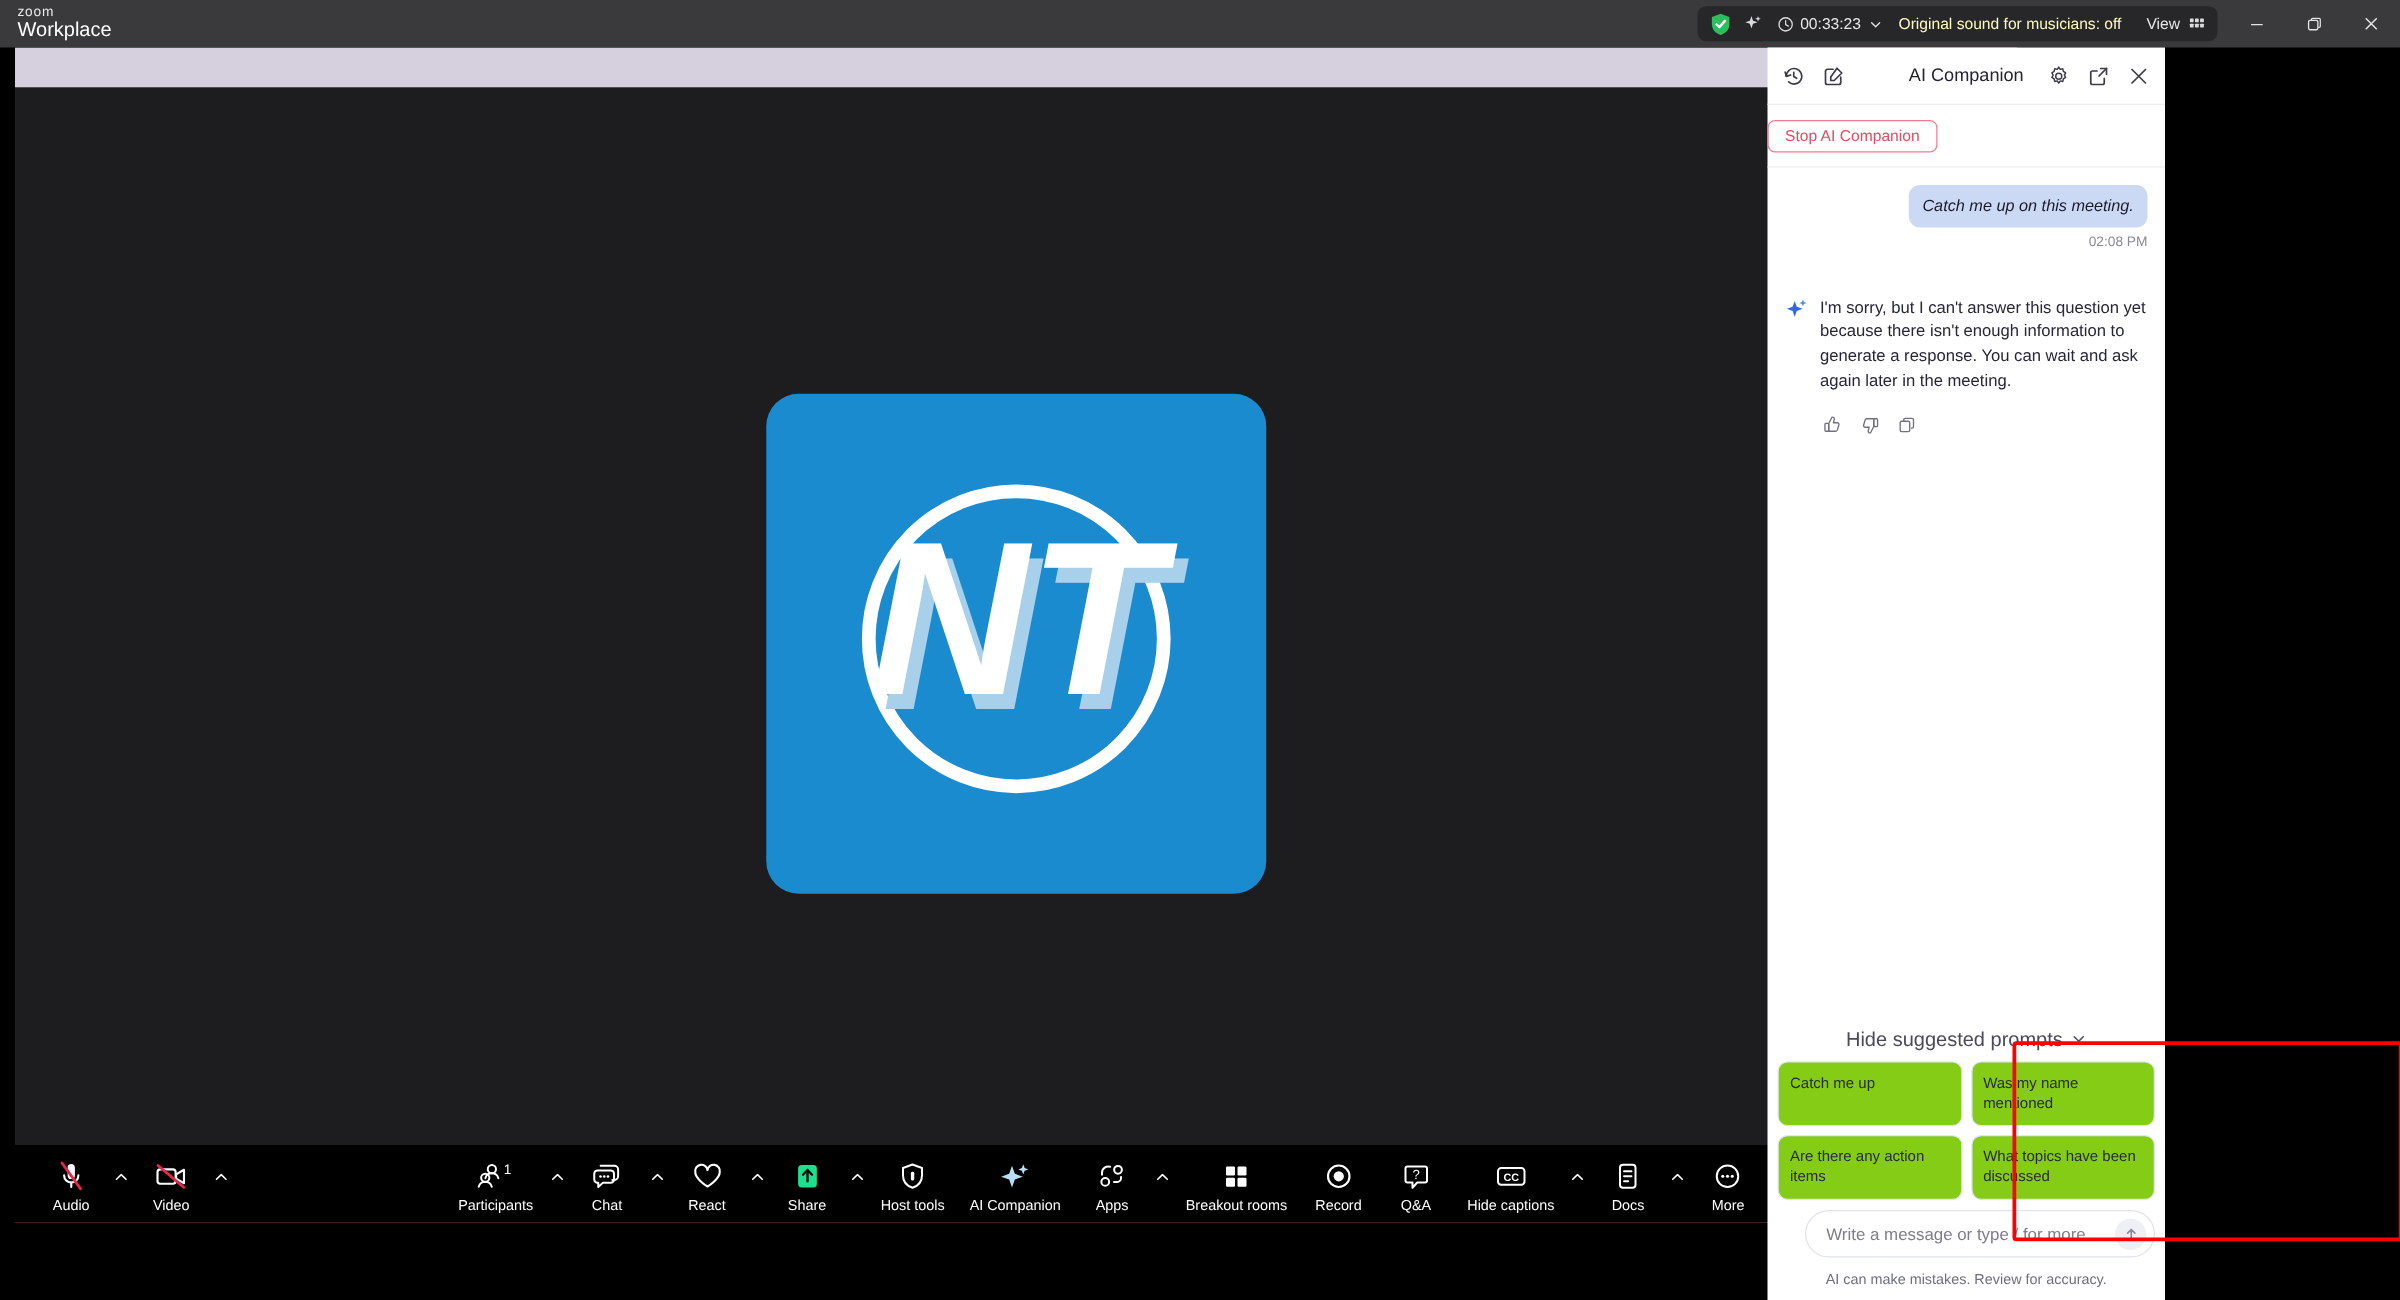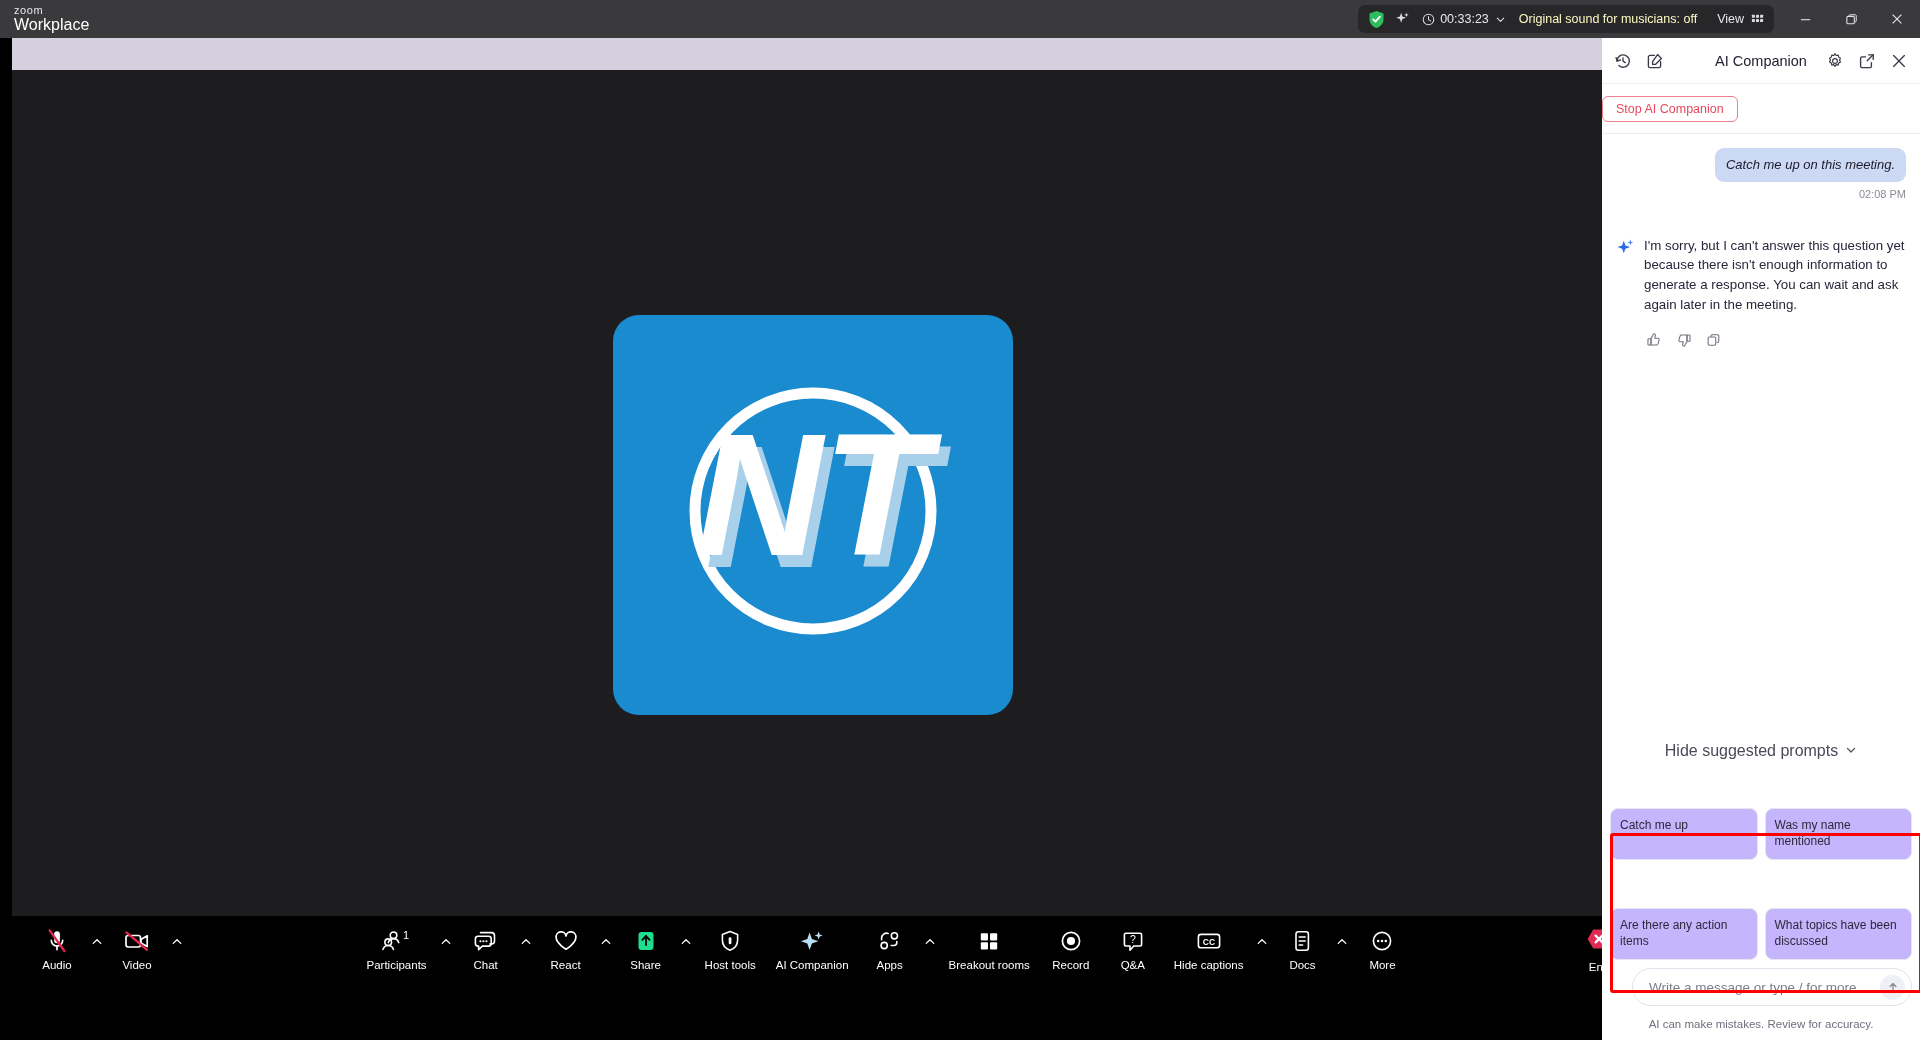--- a/index.html
+++ b/index.html
@@ -3,21 +3,21 @@
 <meta charset="utf-8">
 <title>Zoom Workplace — AI Companion</title>
 <style>
   * { margin:0; padding:0; box-sizing:border-box; }
   html,body {
     width:1920px; height:1040px;
     background:#000;
     font-family:"Liberation Sans", sans-serif;
     overflow:hidden;
   }
-  #app { position:relative; width:1920px; height:1040px; }
+  #app { position:relative; width:1732px; height:1040px; }
 
   
   .titlebar {
     position:absolute; top:0; left:0; width:1920px; height:38px;
     background:#3a3a3c;
     display:flex; align-items:center;
   }
   .brand { padding-left:14px; line-height:1.0; user-select:none; }
   .brand .zoom-word {
     color:#e8e8ea; font-size:11px; letter-spacing:.6px; display:block;
@@ -153,23 +153,23 @@
   
   .hide-row {
     display:flex; align-items:center; justify-content:center; gap:7px;
     font-size:16px; color:#4a4a58; cursor:pointer; padding:6px 0 7px 0; flex:none;
   }
   .prompts-wrap { padding:0 8px; flex:none; }
   .prompt-grid {
     display:grid; grid-template-columns:1fr 1fr; gap:7px;
   }
   .prompt-card {
-    border:1px solid #e3e6ef; border-radius:8px; background:#c4b5fd;
+    border:1px solid #e3e6ef; border-radius:8px; background:#84cc16;
     font-size:12px; color:#2a2a3a; padding:9px 9px; min-height:48px;
-    line-height:1.33; cursor:pointer;margin-top:41px;
+    line-height:1.33; cursor:pointer;
   }
   .composer-wrap { padding:8px 8px 0 8px; flex:none; }
   .composer {
     border:1px solid #e1e4ec; border-radius:22px; height:38px;
     display:flex; align-items:center; padding:0 6px 0 16px;margin-left:22px;
   }
   .composer input {
     flex:1; border:none; outline:none; font-size:13.5px; color:#24243a;
     background:transparent; font-family:"Liberation Sans", sans-serif;
   }

